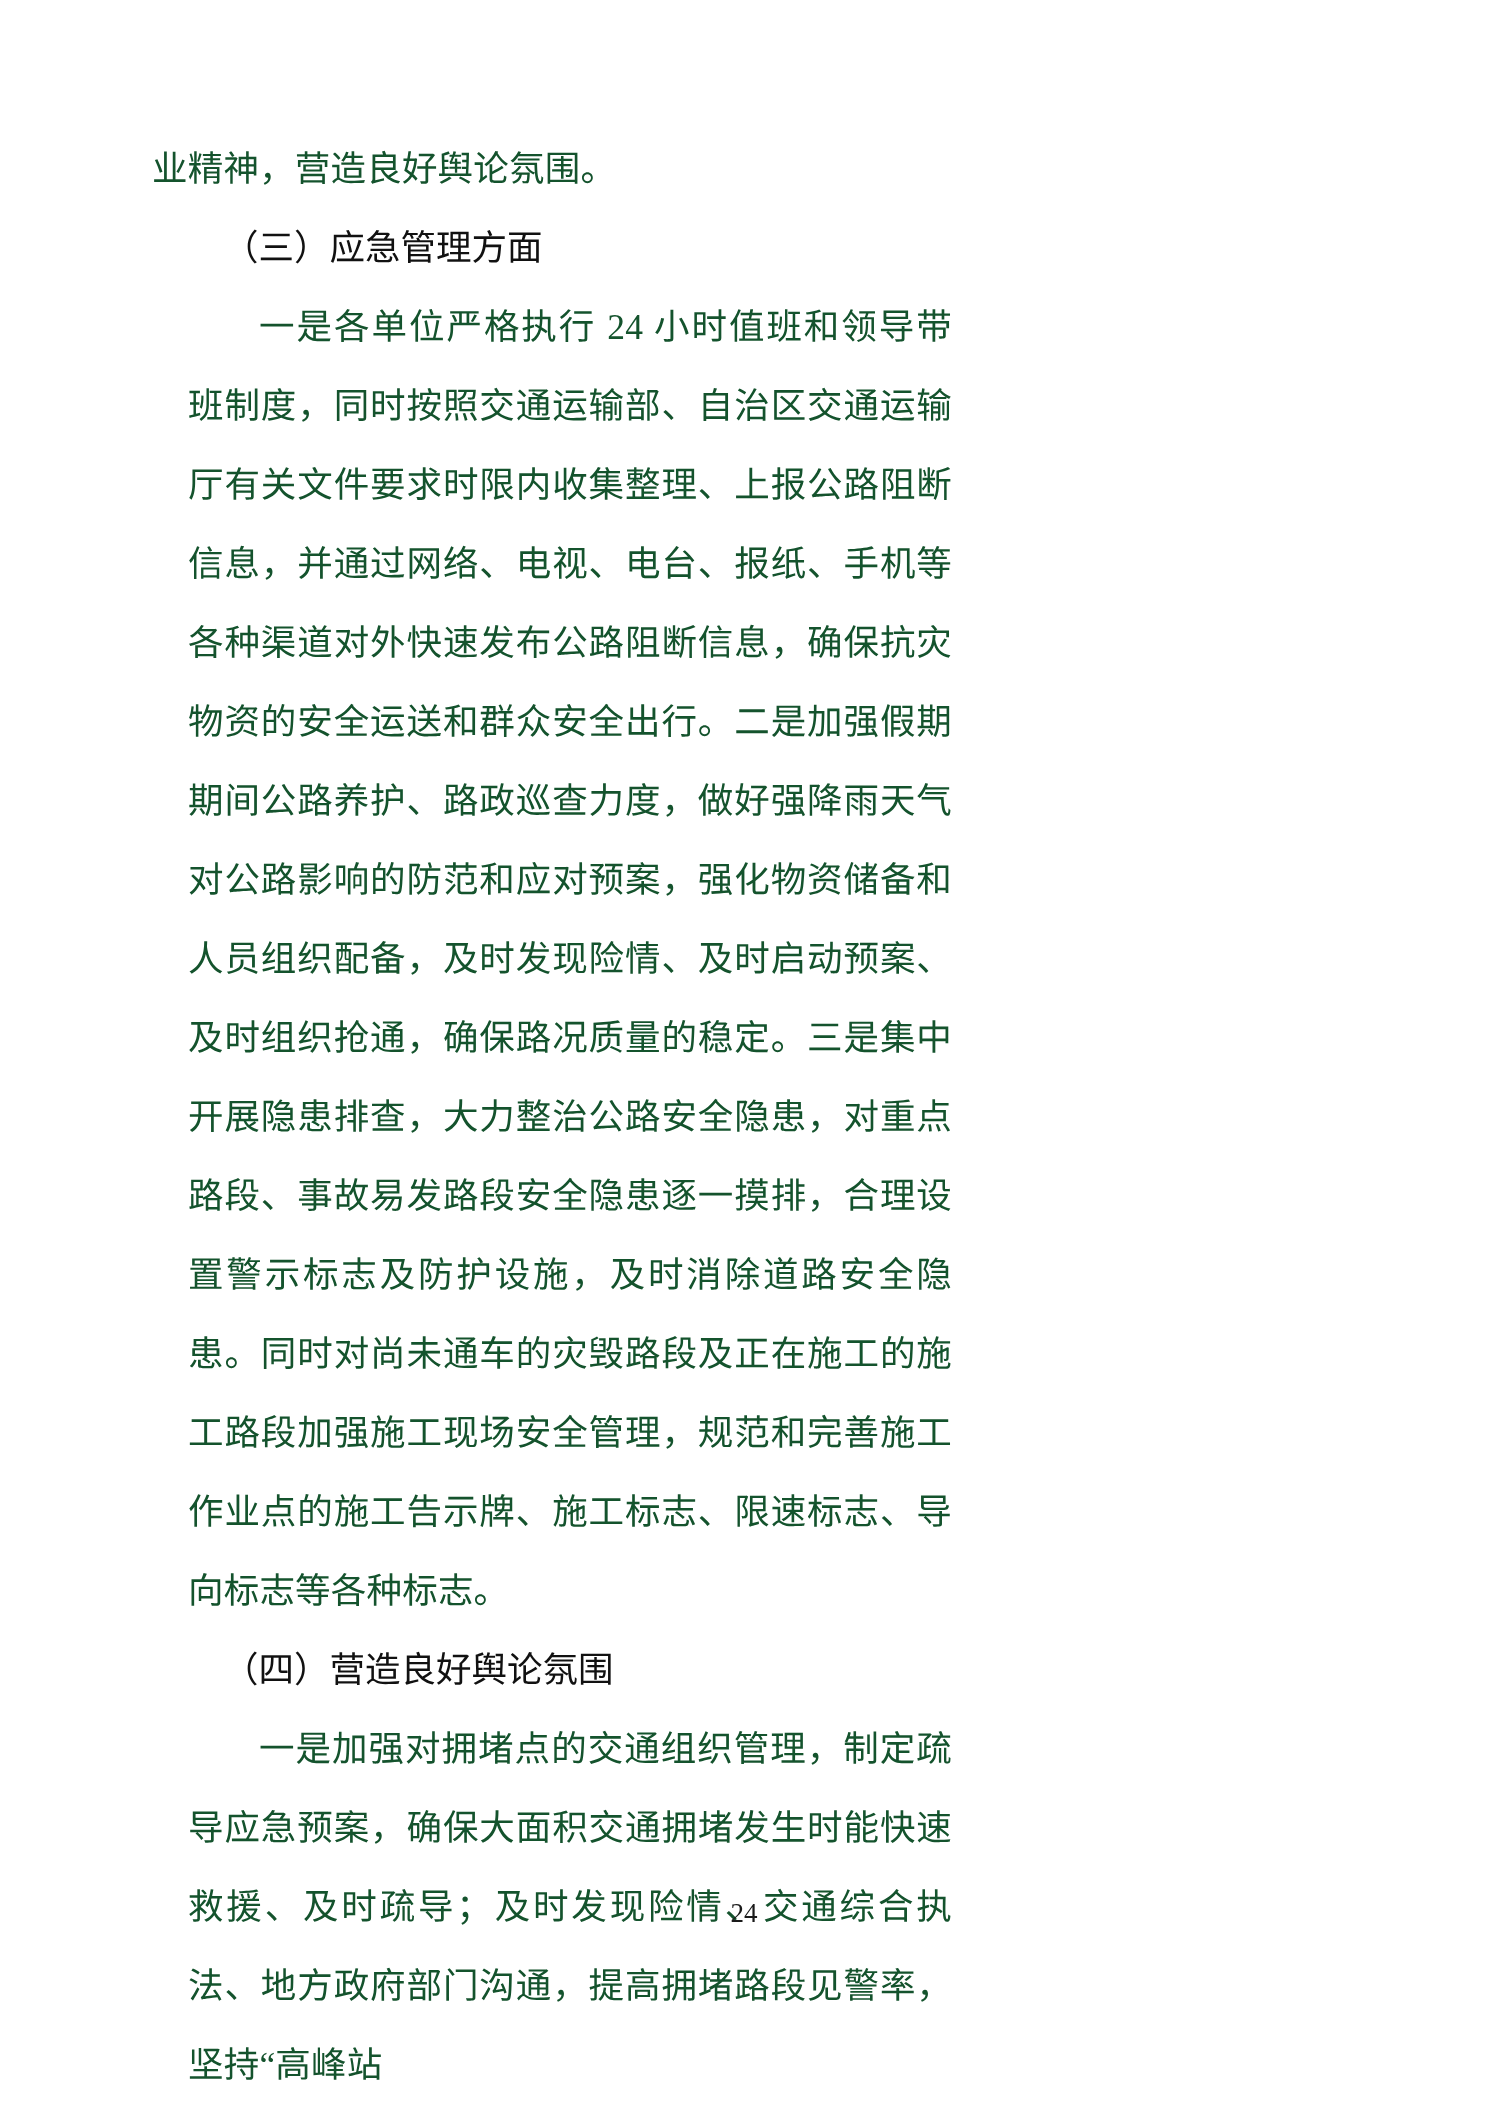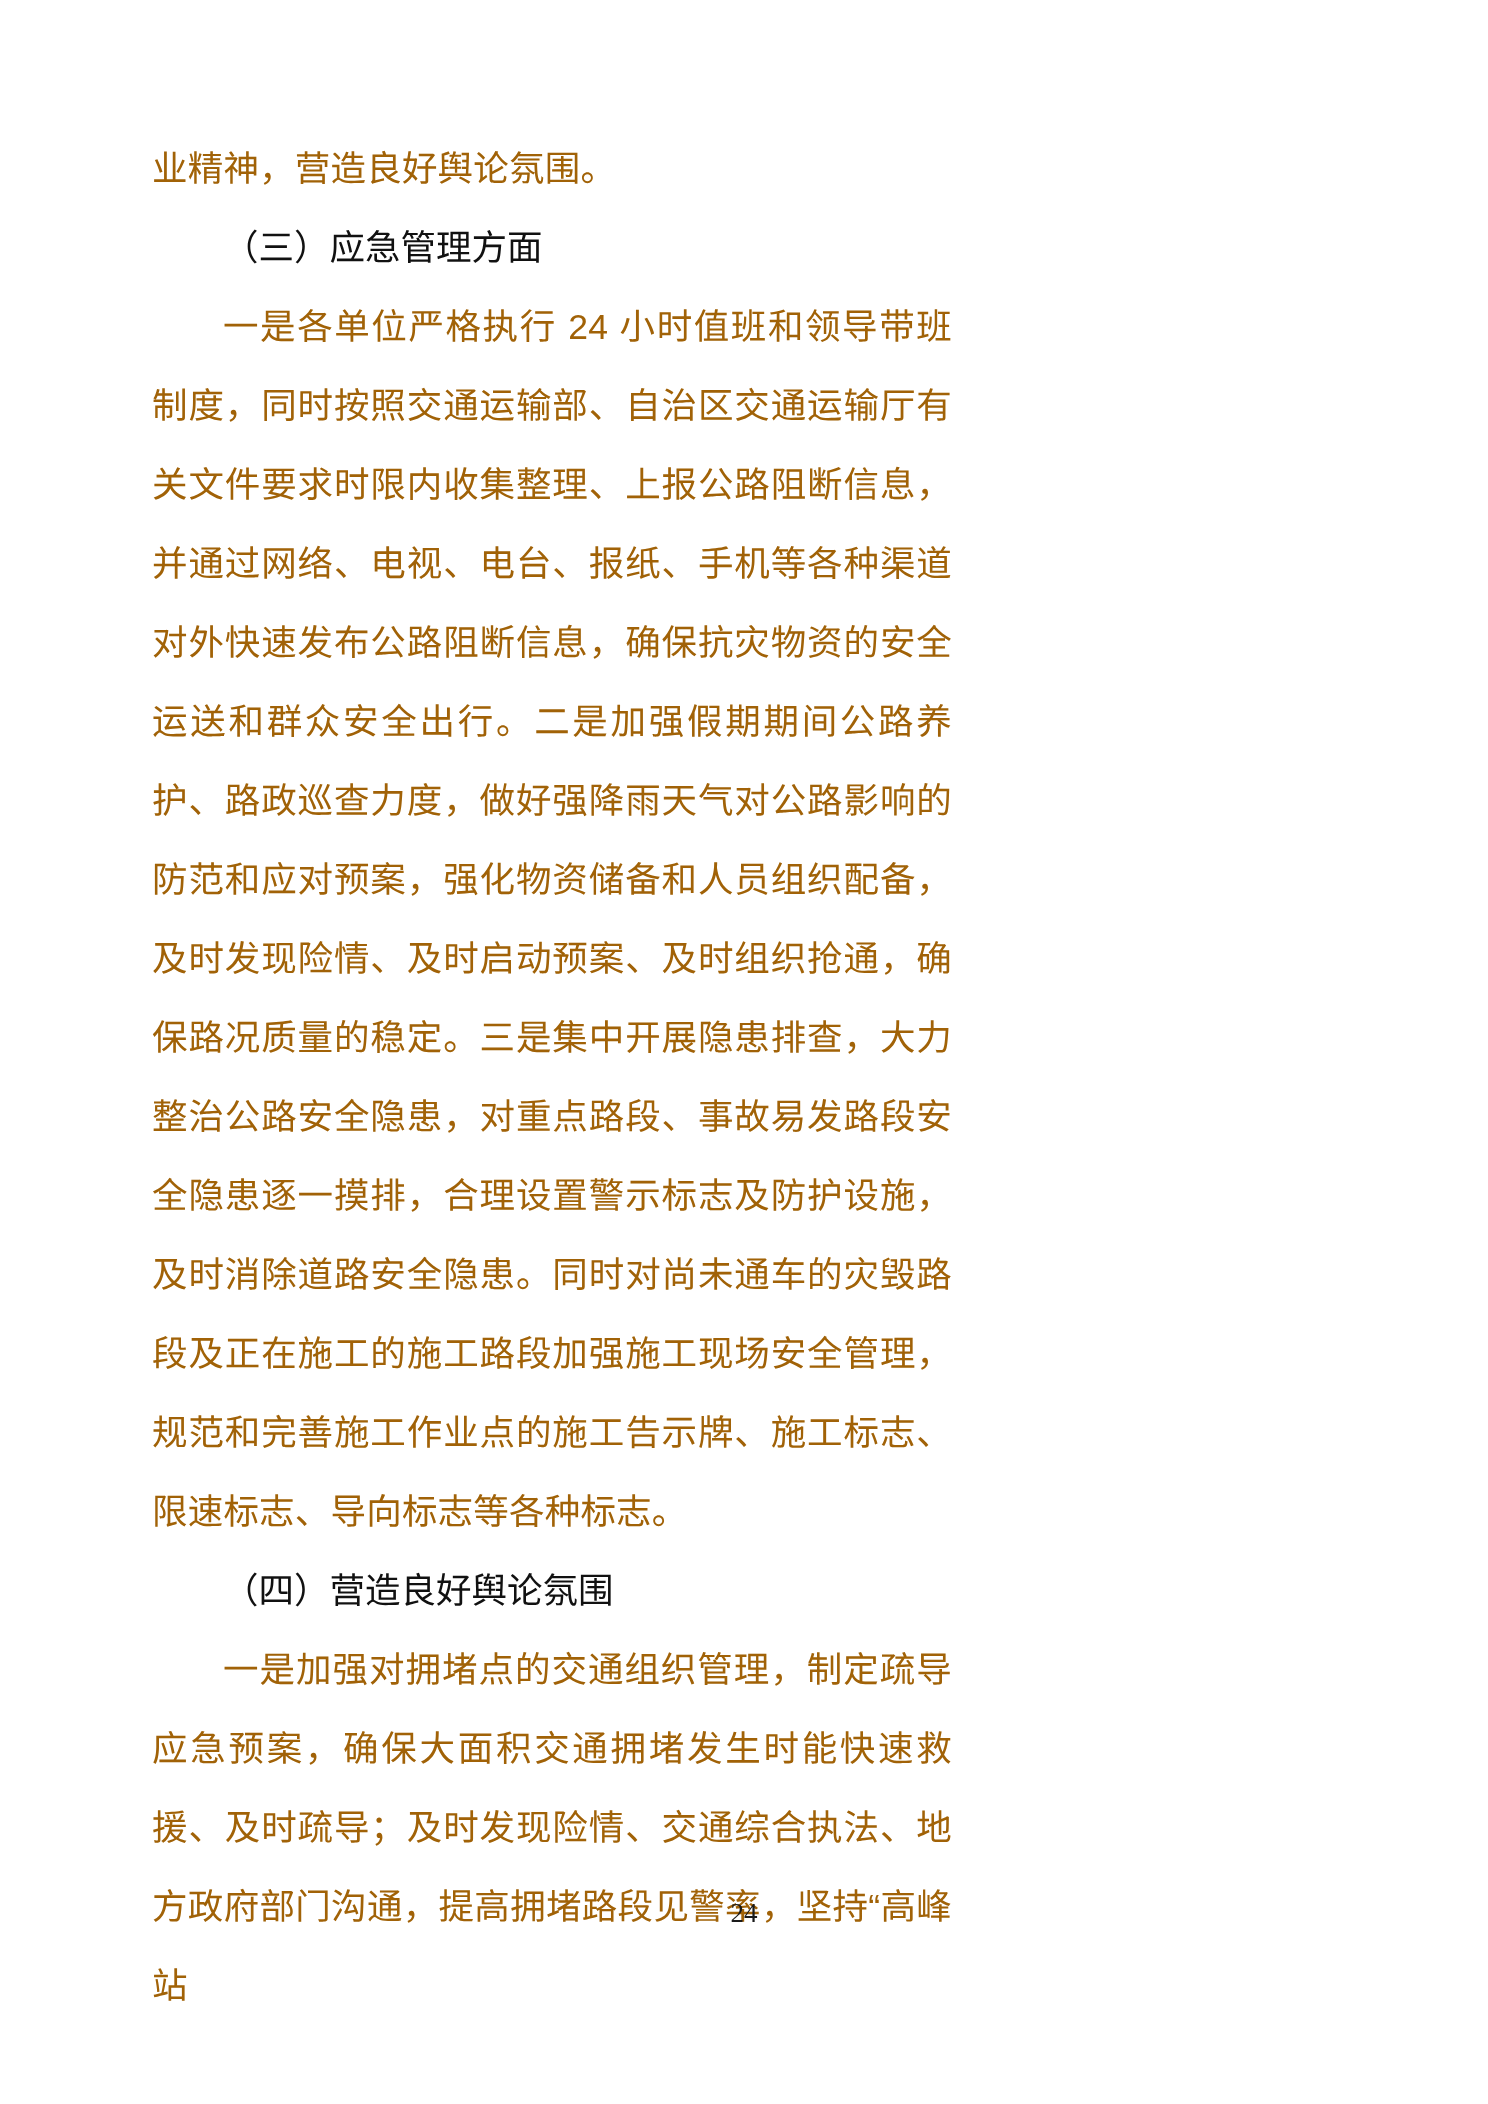--- a/index.html
+++ b/index.html
@@ -21,38 +21,39 @@
 
   
   .text-column {
     position: absolute;
     left: 152px;
     top: 130px;
     width: 800px;
   }
 
   .para {
-    font-family: Liberation Sans, sans-serif;
+    font-family: Liberation Serif, serif;
     font-size: 35.5px;
     line-height: 79px;
-    color: #a16207;
+    color: #14532d;
     text-align: justify;
     text-justify: inter-ideograph;
     letter-spacing: 0.2px;
     margin: 0 0 0 0;
     word-break: break-all;
     white-space: normal;
   }
 
   .para.continued {
     text-indent: 0;
   }
 
   .para.indent {
     text-indent: 71px;
+    margin-left: 36px;
   }
 
   .heading {
     font-family: Liberation Serif, serif;
     font-size: 35.5px;
     line-height: 79px;
     color: #111111;
     text-indent: 71px;
     margin: 0;
     white-space: nowrap;

